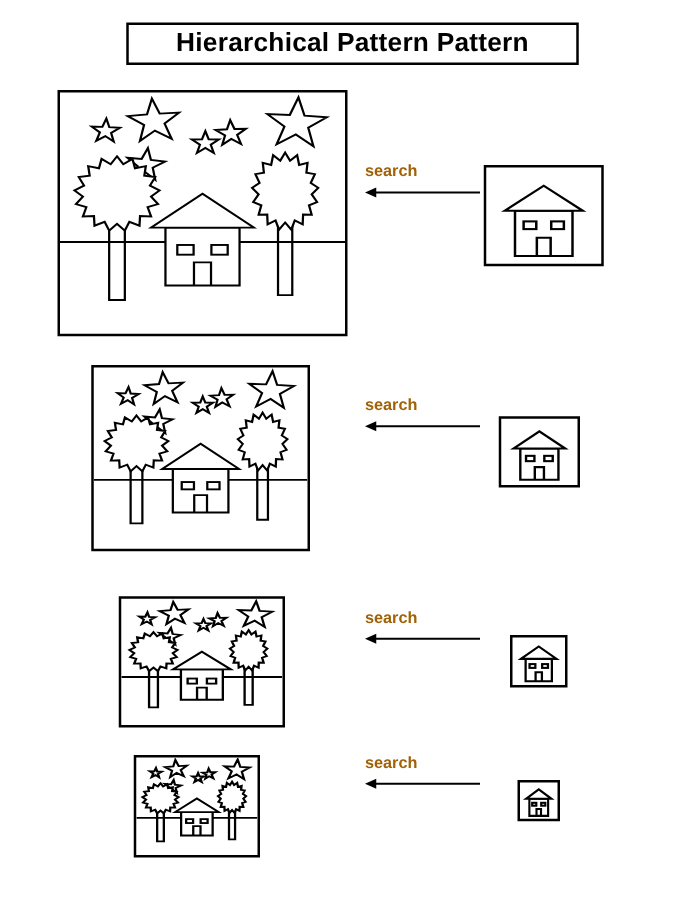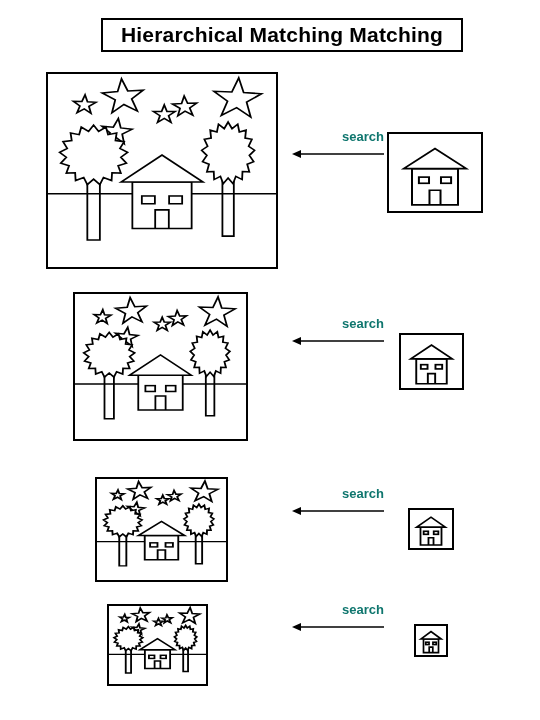--- a/index.html
+++ b/index.html
@@ -47,35 +47,35 @@
     overflow:hidden;
   }
   .scene-svg,.template-svg{display:block;width:100%;height:100%;}
 
   
   .search-group{position:absolute;}
   .search-label{
     position:absolute;
     left:0;top:0;
     width:100%;
-    text-align:right;
+    text-align:left;
     font-size:13px;
     font-weight:bold;
-    color:#0f766e;
+    color:#a16207;
     white-space:nowrap;
   }
   .arrow-svg{position:absolute;left:0;display:block;}
 </style>
 </head>
 <body>
 
 <div class="page">
 
   <div class="title-box">
-    <span class="title-text">Hierarchical Matching Matching</span>
+    <span class="title-text">Hierarchical Pattern Pattern</span>
   </div>
 
   <div id="rows-host">
       <div class="row">
         <div class="scene-panel" style="left: 46px; top: 72px; width: 232px; height: 197px;">
           <svg viewBox="0 0 100 100" preserveAspectRatio="none" class="scene-svg">
             <g fill="none" stroke="#000000" stroke-width="0.79" stroke-linejoin="miter" stroke-miterlimit="4">
               <line x1="0" y1="62" x2="100" y2="62" stroke-width="0.79"></line>
               <path d="M16.26 10.81 L17.31 14.38 L21.02 14.64 L17.94 16.74 L18.84 20.35 L15.90 18.08 L12.74 20.05 L13.99 16.54 L11.14 14.15 L14.86 14.26 Z" stroke-width="0.79"></path>
               <path d="M32.24 2.53 L34.98 8.76 L41.77 8.35 L36.70 12.88 L39.18 19.21 L33.30 15.79 L28.05 20.11 L29.49 13.46 L23.76 9.80 L30.53 9.11 Z" stroke-width="0.79"></path>

